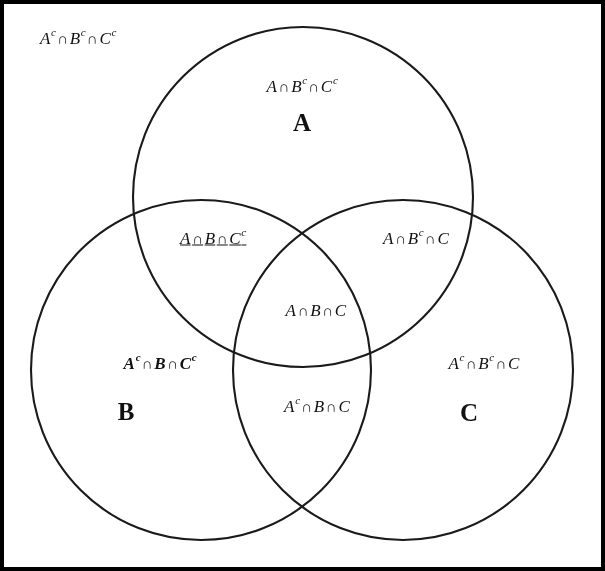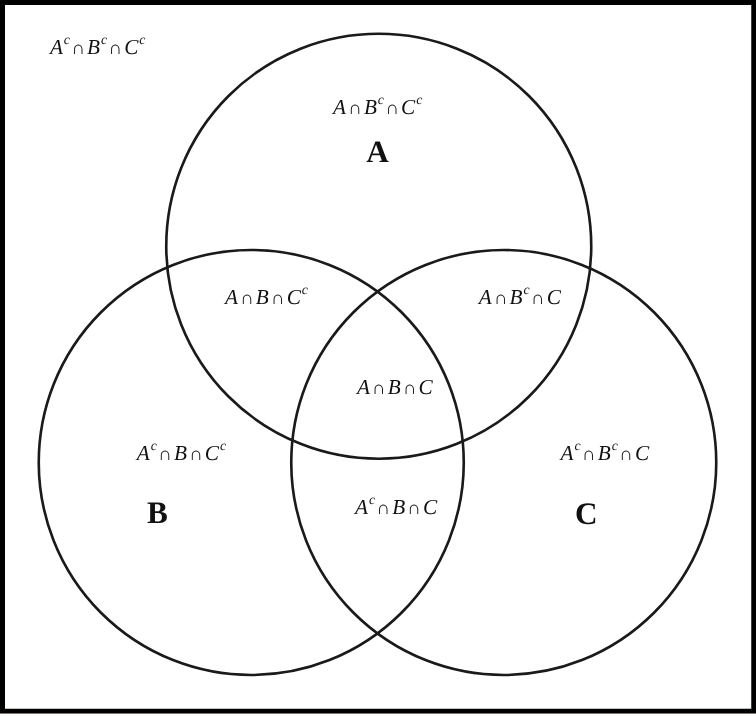--- a/index.html
+++ b/index.html
@@ -88,35 +88,35 @@
 
   .set-label {
     font-weight: bold;
     font-style: normal;
     font-size: 25px;
   }
 
   
   #label-universe        { left: 78px;  top: 38px;  }
   #label-a-only          { left: 302px; top: 86px;  }
-  #label-ab-not-c        { left: 213px; top: 238px; }
+  #label-ab-not-c        { left: 213px; top: 238px; text-decoration: underline; }
   #label-a-c-not-b       { left: 416px; top: 238px; }
   #label-abc             { left: 316px; top: 310px; }
-  #label-b-only          { left: 145px; top: 363px; }
+  #label-b-only          { left: 160px; top: 363px; font-weight: bold; }
   #label-c-only          { left: 484px; top: 363px; text-align: center; }
   #label-bc-not-a        { left: 317px; top: 406px; }
 
   #set-label-a           { left: 302px; top: 122px; }
   #set-label-b           { left: 126px; top: 411px; }
   #set-label-c           { left: 469px; top: 412px; }
 </style>
 </head>
 <body>
 
-<div id="venn-page" style="background: #a16207;">
+<div id="venn-page" style="background: #f0abfc;">
 
   <div id="diagram-frame" style="border-color: rgb(0, 0, 0); border-width: 4px;"></div>
 
   <svg id="venn-svg" viewBox="0 0 605 571" xmlns="http://www.w3.org/2000/svg">
     <circle class="venn-circle" cx="303" cy="197" r="170" stroke="#1a1a1a"></circle>
     <circle class="venn-circle" cx="201" cy="370" r="170" stroke="#1a1a1a"></circle>
     <circle class="venn-circle" cx="403" cy="370" r="170" stroke="#1a1a1a"></circle>
   </svg>
 
   <div class="region-label" id="label-universe"><span class="var">A</span><span class="sup">c</span><span class="op">∩</span><span class="var">B</span><span class="sup">c</span><span class="op">∩</span><span class="var">C</span><span class="sup">c</span></div>

